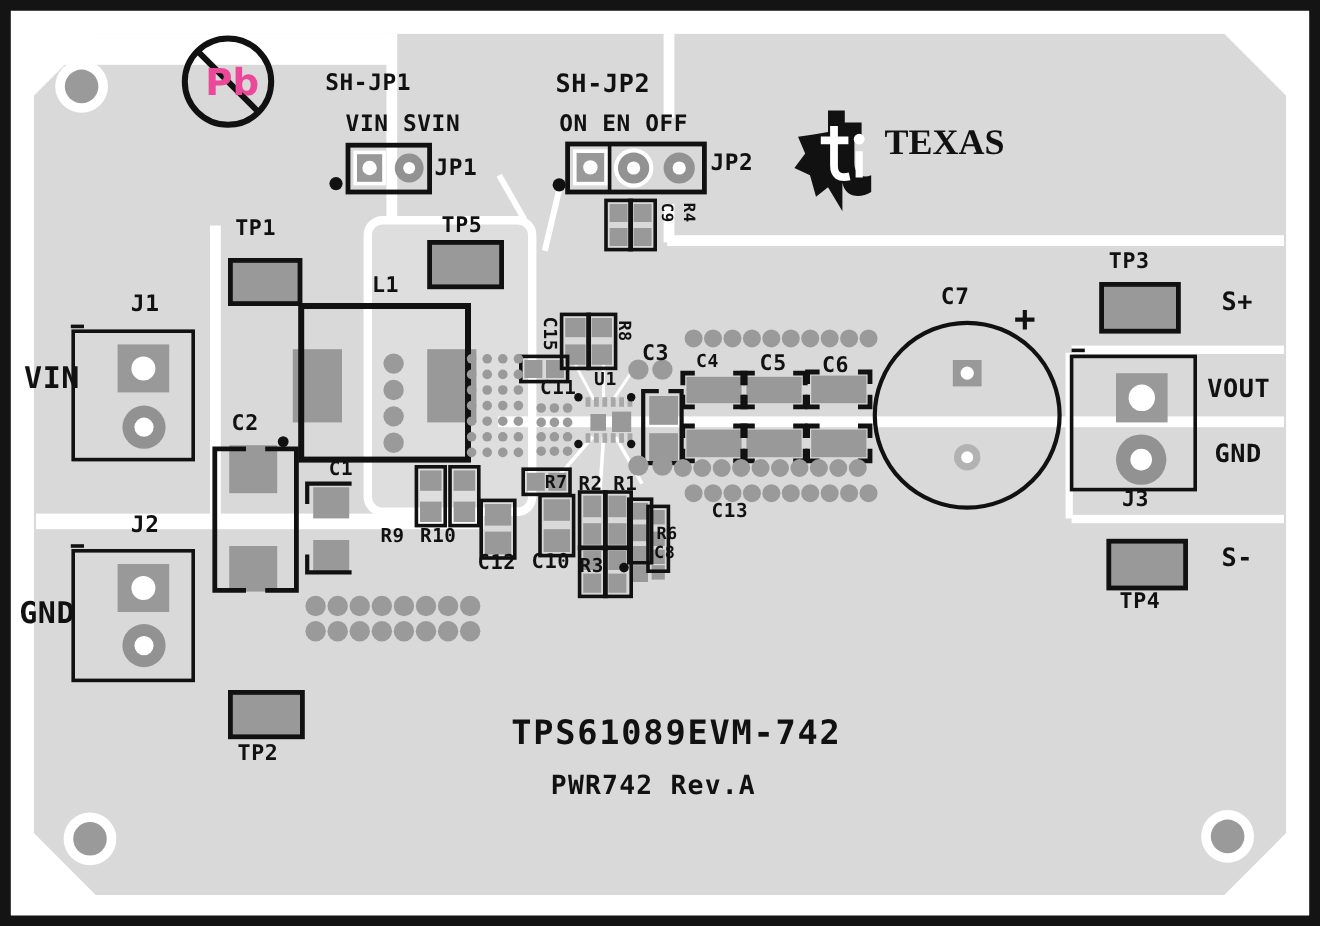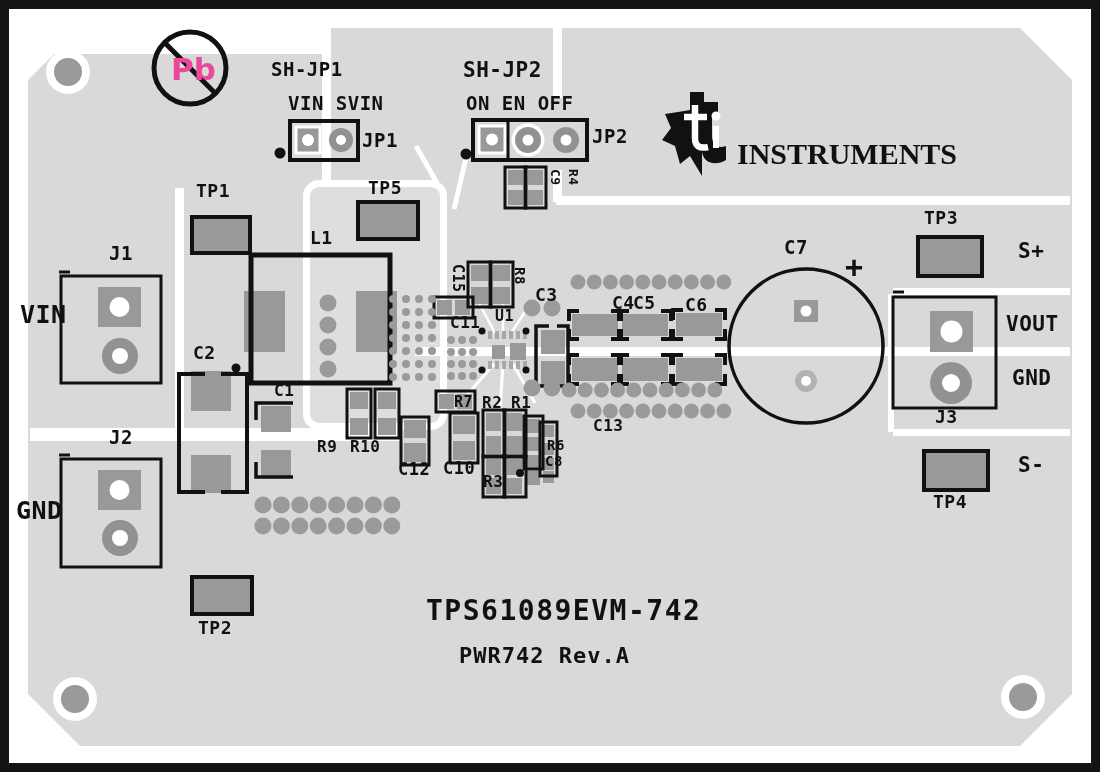--- a/index.html
+++ b/index.html
@@ -339,56 +339,56 @@
     </svg>
 
   <svg style="position:absolute;left:660px;top:90px;" width="76" height="88" viewBox="0 0 76 88">
     <path fill="#111" d="M30,2 L44,2 L44,12 L58,12 L58,24 L52,24 L52,46 C52,55 58,59 66,56 L66,70 C56,76 44,74 42,62 L42,86 L30,66 L20,74 L15,56 L2,50 L11,38 L5,24 L18,22 L30,20 Z"></path>
     <path fill="none" stroke="#fff" stroke-width="6.5" d="M35,15 V48 Q35,60 48,57"></path>
     <path fill="none" stroke="#fff" stroke-width="6.5" d="M24,27 H47"></path>
     <path fill="none" stroke="#fff" stroke-width="6" d="M56,36 V58"></path>
     <circle cx="56" cy="26" r="4.5" fill="#fff"></circle>
   </svg>
 
-  <div id="brand2" class="brand">INSTRUMENTS</div>
+  <div id="brand1" class="brand">TEXAS</div>
   <div id="btitle">TPS61089EVM-742</div>
   <div id="bsub">PWR742 Rev.A</div>
   <div id="pbtxt">Pb</div>
   <div id="labels">
       <div class="sk" style="left: 271px; top: 60px; font-size: 19px;">SH-JP1</div>
       <div class="sk" style="left: 276px; top: 94px; font-size: 19px; margin-left: 12px;">VIN SVIN</div>
       <div class="sk" style="left: 362px; top: 131px; font-size: 19px;">JP1</div>
       <div class="sk" style="left: 463px; top: 60px; font-size: 21px;">SH-JP2</div>
       <div class="sk" style="left: 466px; top: 94px; font-size: 19px;">ON EN OFF</div>
       <div class="sk" style="left: 592px; top: 127px; font-size: 19px;">JP2</div>
       <div class="sk" style="left: 196px; top: 182px; font-size: 18px;">TP1</div>
       <div class="sk" style="left: 368px; top: 179px; font-size: 18px;">TP5</div>
       <div class="sk" style="left: 310px; top: 229px; font-size: 18px;">L1</div>
       <div class="sk" style="left: 109px; top: 244px; font-size: 19px;">J1</div>
       <div class="sk" style="left: 20px; top: 302px; font-size: 25px;">VIN</div>
       <div class="sk" style="left: 109px; top: 428px; font-size: 19px;">J2</div>
       <div class="sk" style="left: 16px; top: 498px; font-size: 25px;">GND</div>
       <div class="sk" style="left: 193px; top: 344px; font-size: 18px;">C2</div>
       <div class="sk" style="left: 262px; top: 383px; font-size: 16px; margin-left: 12px;">C1</div>
       <div class="sk" style="left: 535px; top: 286px; font-size: 18px;">C3</div>
-      <div class="sk" style="left: 580px; top: 294px; font-size: 18px; margin-left: 32px;">C4</div>
+      <div class="sk" style="left: 580px; top: 294px; font-size: 15px;">C4</div>
       <div class="sk" style="left: 633px; top: 294px; font-size: 18px;">C5</div>
       <div class="sk" style="left: 685px; top: 296px; font-size: 18px;">C6</div>
       <div class="sk" style="left: 784px; top: 238px; font-size: 19px;">C7</div>
       <div class="sk" style="left: 845px; top: 252px; font-size: 30px;">+</div>
       <div class="sk" style="left: 450px; top: 315px; font-size: 16px;">C11</div>
       <div class="sk" style="left: 495px; top: 309px; font-size: 15px;">U1</div>
       <div class="sk" style="left: 454px; top: 375px; font-size: 15px; margin-top: 20px;">R7</div>
       <div class="sk" style="left: 317px; top: 439px; font-size: 16px;">R9</div>
       <div class="sk" style="left: 350px; top: 439px; font-size: 16px;">R10</div>
       <div class="sk" style="left: 398px; top: 461px; font-size: 17px;">C12</div>
       <div class="sk" style="left: 443px; top: 460px; font-size: 17px;">C10</div>
       <div class="sk" style="left: 482px; top: 395px; font-size: 16px;">R2</div>
       <div class="sk" style="left: 511px; top: 395px; font-size: 16px;">R1</div>
-      <div class="sk" style="left: 483px; top: 474px; font-size: 16px;">R3</div>
+      <div class="sk" style="left: 483px; top: 464px; font-size: 16px;">R3</div>
       <div class="sk" style="left: 545px; top: 418px; font-size: 16px; margin-left: 48px;">C13</div>
       <div class="sk" style="left: 547px; top: 438px; font-size: 14px;">R6</div>
       <div class="sk" style="left: 545px; top: 454px; font-size: 14px;">C8</div>
       <div class="sk" style="left: 198px; top: 619px; font-size: 18px;">TP2</div>
       <div class="sk" style="left: 924px; top: 209px; font-size: 18px;">TP3</div>
       <div class="sk" style="left: 933px; top: 493px; font-size: 18px;">TP4</div>
       <div class="sk" style="left: 935px; top: 408px; font-size: 18px;">J3</div>
       <div class="sk" style="left: 1018px; top: 241px; font-size: 21px;">S+</div>
       <div class="sk" style="left: 1006px; top: 314px; font-size: 21px;">VOUT</div>
       <div class="sk" style="left: 1012px; top: 368px; font-size: 21px;">GND</div>

